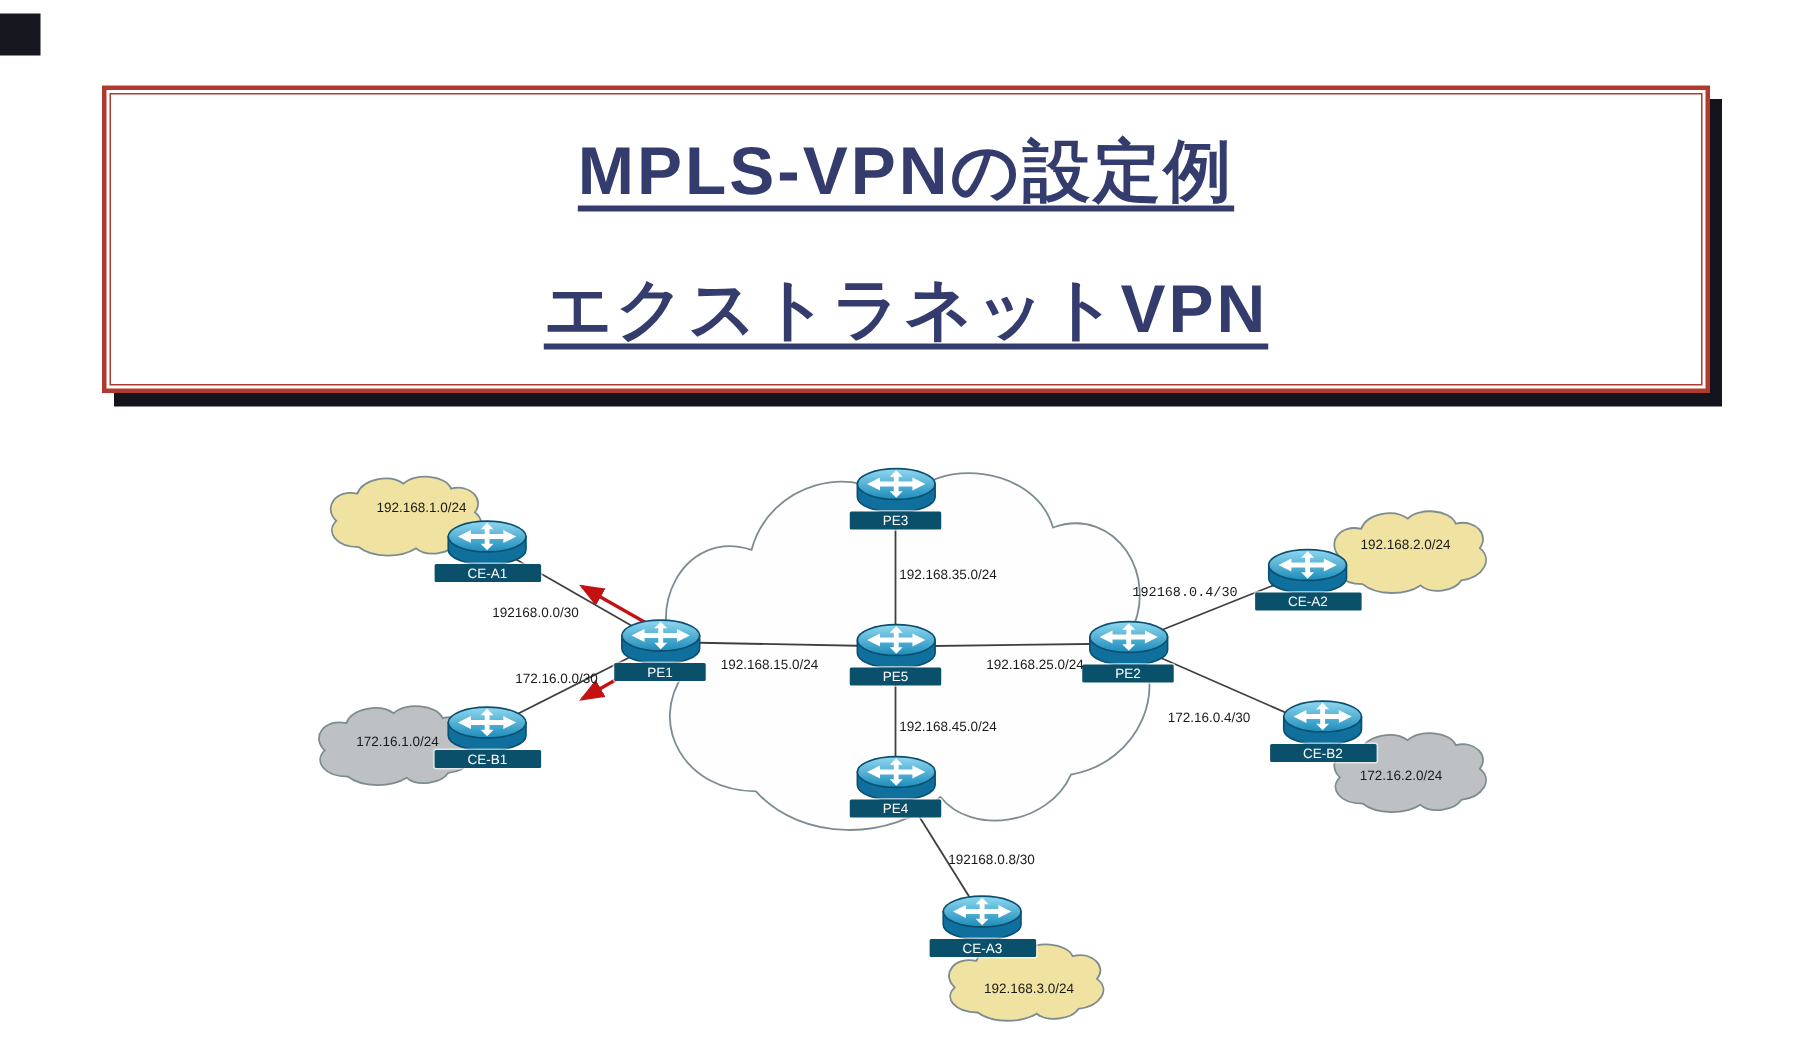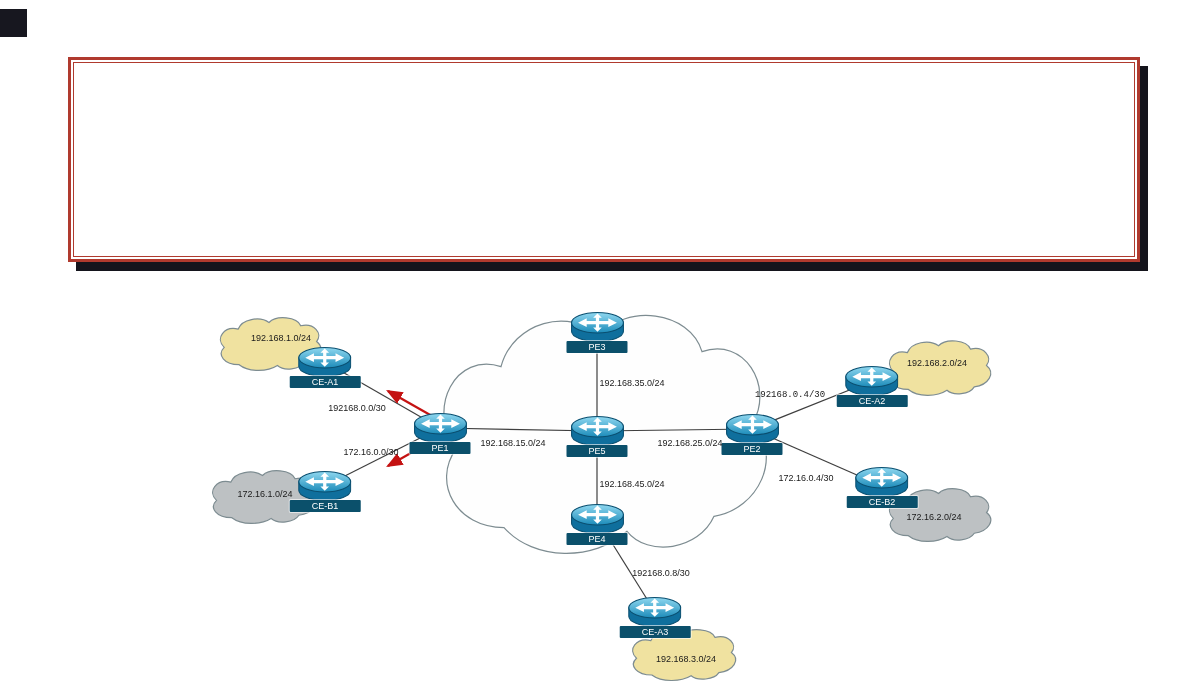--- a/index.html
+++ b/index.html
@@ -55,20 +55,22 @@
     font-size: 9px; color: #1a1a1a; white-space: nowrap; text-align: right;
   }
 </style>
 </head>
 <body>
 
 <div class="corner-block"></div>
 
 <div class="title-box">
   <div class="title-inner">
+    <div class="title-line">MPLS-VPNの設定例</div>
+    <div class="title-line">エクストラネットVPN</div>
   </div>
 </div>
 
 <svg class="wires" width="1200" height="700" viewBox="0 0 1200 700">
   <defs>
     <linearGradient id="routerGrad" x1="0" y1="0" x2="0" y2="1">
       <stop offset="0" stop-color="#90d8f0"></stop>
       <stop offset="1" stop-color="#1d8cba"></stop>
     </linearGradient>
     <symbol id="router-sym" viewBox="0 0 100 64" preserveAspectRatio="none">

